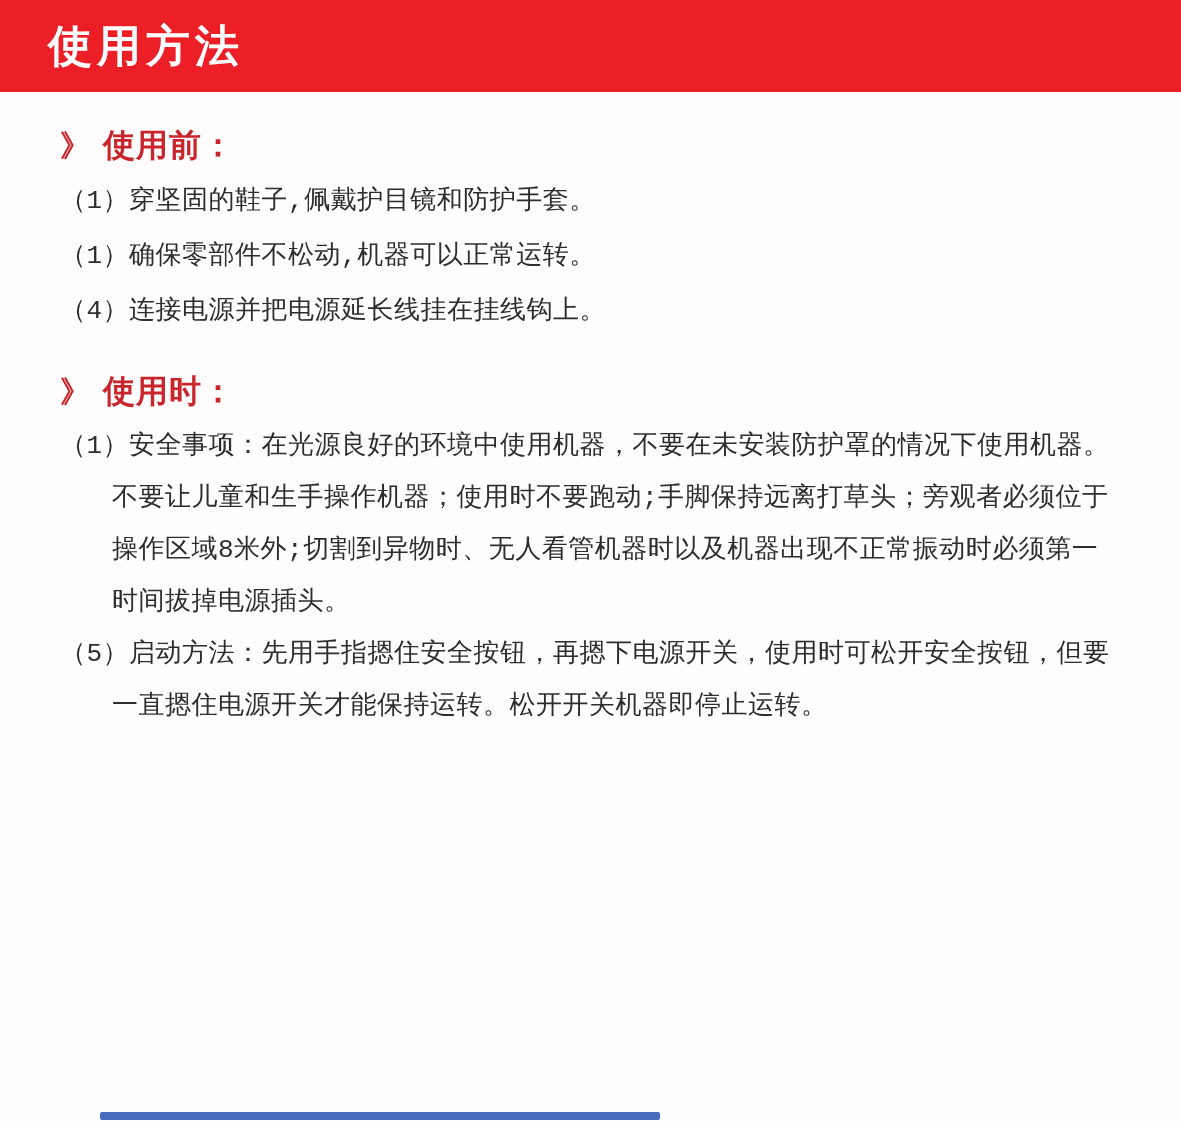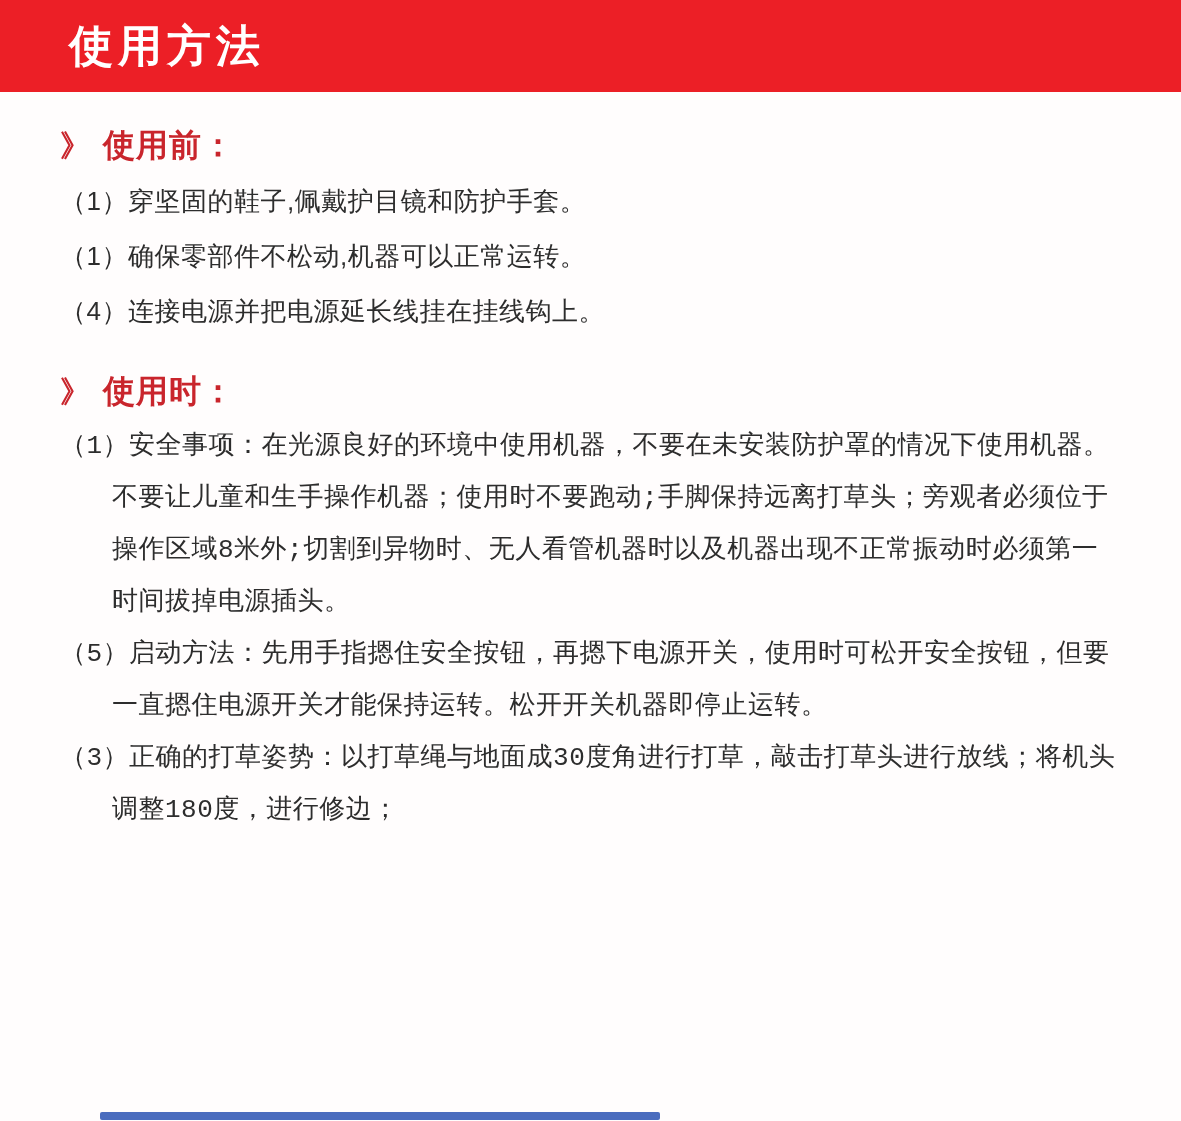--- a/index.html
+++ b/index.html
@@ -20,21 +20,21 @@
     width: 1181px;
     height: 92px;
     background: #ec1f26;
     display: flex;
     align-items: center;
   }
   .banner-title {
     color: #ffffff;
     font-size: 44px;
     font-weight: bold;
-    margin-left: 69px;
+    margin-left: 48px;
     letter-spacing: 5px;
   }
 
   
   .content {
     position: absolute;
     top: 92px;
     left: 60px;
     width: 1062px;
   }
@@ -59,20 +59,21 @@
     font-size: 26px;
     letter-spacing: 0.5px;
   }
   .list .item {
     padding-left: 52px;
     text-indent: -52px;
   }
   .list1 {
     margin-top: 8px;
     line-height: 55px;
+    font-family: Liberation Mono, monospace;
   }
   .list2 {
     margin-top: 8px;
     line-height: 52px;
     font-family: Liberation Mono, monospace;
   }
 
   
   .cutoff-bar {
     position: absolute;
@@ -105,18 +106,17 @@
   </div>
 
   <div class="heading h2">
     <span class="chev">》</span>
     <span>使用时：</span>
   </div>
 
   <div class="list list2">
     <div class="item">（1）安全事项：在光源良好的环境中使用机器，不要在未安装防护罩的情况下使用机器。不要让儿童和生手操作机器；使用时不要跑动;手脚保持远离打草头；旁观者必须位于操作区域8米外;切割到异物时、无人看管机器时以及机器出现不正常振动时必须第一时间拔掉电源插头。</div>
     <div class="item">（5）启动方法：先用手指摁住安全按钮，再摁下电源开关，使用时可松开安全按钮，但要一直摁住电源开关才能保持运转。松开开关机器即停止运转。</div>
-    <div class="item">（3）正确的打草姿势：以打草绳与地面成30度角进行打草，敲击打草头进行放线；将机头调整180度，进行修边；</div>
   </div>
 
 </div>
 
 <div class="cutoff-bar"></div>
 
 </body></html>

